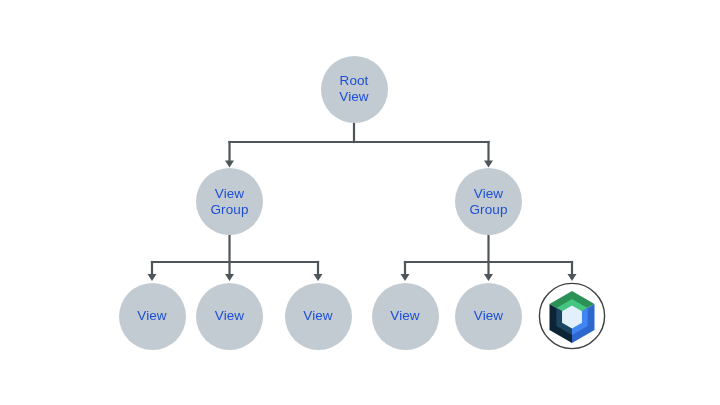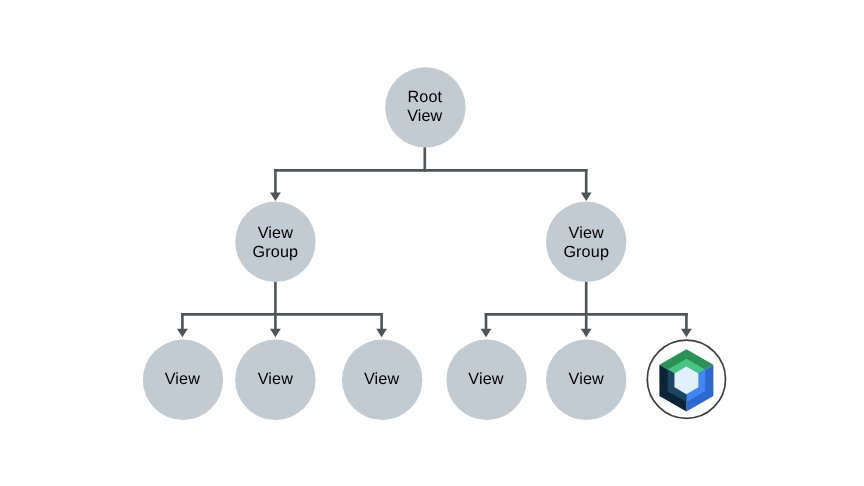--- a/index.html
+++ b/index.html
@@ -28,21 +28,21 @@
     border-radius: 50%;
     background: #C1CBD1;
     display: flex;
     align-items: center;
     justify-content: center;
     z-index: 1;
   }
   .node .label {
     font-size: 13.5px;
     line-height: 16px;
-    color: #000000;
+    color: #1d4ed8;
     text-align: center;
     white-space: pre-line;
     letter-spacing: 0.1px;
   }
   .node.compose {
     background: transparent;
     width: 68px;
     height: 68px;
   }
   

